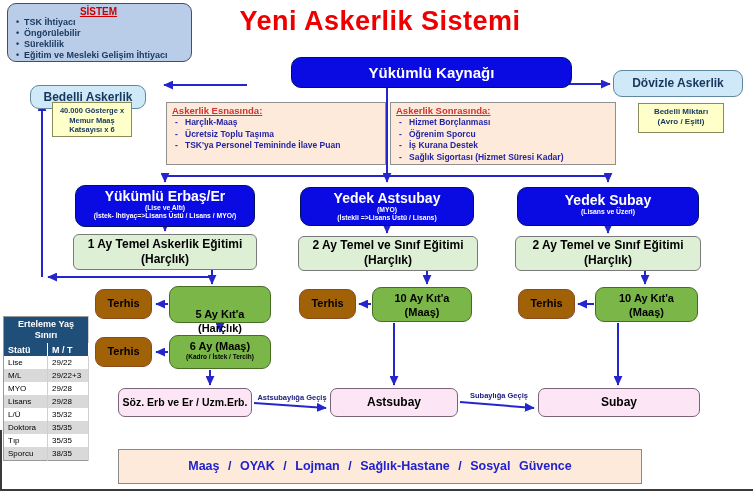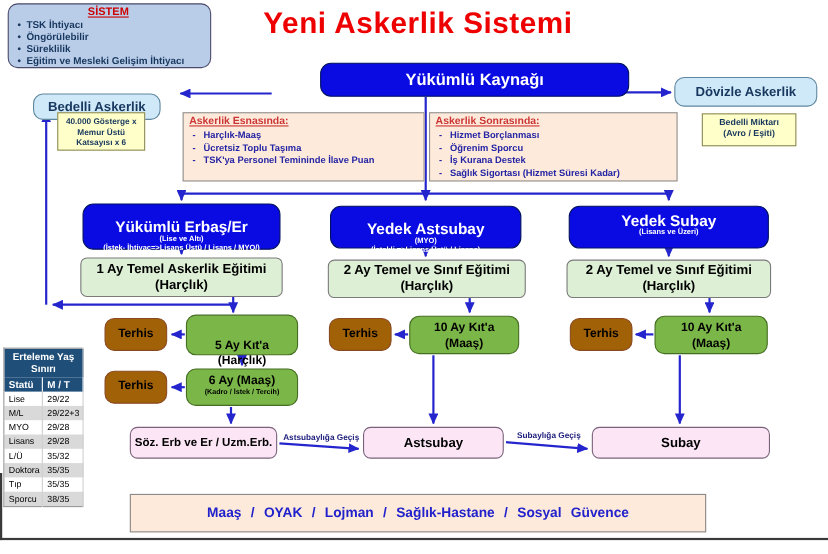--- a/index.html
+++ b/index.html
@@ -18,37 +18,37 @@
   .bluebox{background:#0a0ae2;color:#ffffff;border:1.5px solid #00125e;border-radius:10px;text-align:center;}
   .lblue{background:#cfe9f8;border:1px solid #5f87a0;border-radius:9px;color:#17375e;font-weight:bold;
          text-align:center;font-size:12px;}
   .yellow{background:#ffffc9;border:1px solid #8a8a5a;color:#17375e;font-weight:bold;text-align:center;
           font-size:7.5px;line-height:9.5px;padding-top:3px;}
   .cream{background:#fdeada;border:1px solid #909090;padding:2px 5px;}
   .cream-title{color:#cc3333;font-weight:bold;font-size:9.5px;text-decoration:underline;line-height:12px;}
   .cream-item{color:#2525a5;font-weight:bold;font-size:8.5px;line-height:11.5px;padding-left:13px;position:relative;}
   .cream-item::before{content:"-";position:absolute;left:3px;}
 
-  .branch-title{font-size:14px;font-weight:bold;line-height:16px;padding-top:12px;}
+  .branch-title{font-size:14px;font-weight:bold;line-height:16px;padding-top:2px;}
   .branch-sub{font-size:6.8px;font-weight:bold;line-height:8px;}
 
   .lgreen{background:#ddf0d5;border:1px solid #7a7a7a;border-radius:6px;text-align:center;font-weight:bold;
           color:#000;font-size:12px;line-height:15px;padding-top:2px;}
   .dgreen{background:#7ab648;border:1.5px solid #456e22;border-radius:9px;text-align:center;font-weight:bold;
           color:#000;}
   .orange{background:#a16207;border:1.5px solid #8a4a20;border-radius:9px;text-align:center;font-weight:bold;
           color:#000;font-size:11px;line-height:27px;}
   .pink{background:#fce6f5;border:1.5px solid #7a627a;border-radius:7px;text-align:center;font-weight:bold;
         color:#000;font-size:10.5px;line-height:26px;}
   .trans-label{font-size:7.5px;font-weight:bold;color:#1a1a7a;text-align:center;}
 
   .benefits{background:#fdeada;border:1px solid #8a8a8a;text-align:center;color:#2222cc;font-weight:bold;
             font-size:12.5px;line-height:33px;word-spacing:5px;}
 
-  table.ert{border-collapse:collapse;width:73px;background:#fff;border:1px solid #9a9a9a;}
+  table.ert{border-collapse:collapse;width:86px;background:#fff;border:1px solid #9a9a9a;}
   table.ert td{font-size:8px;color:#000;padding:1px 2px 1px 4px;height:11px;border-right:1px solid #cfcfcf;}
   table.ert .hd td{background:#1f4e79;color:#fff;font-weight:bold;font-size:9px;text-align:left;
                    border-right:1px solid #fff;}
   table.ert .ttl td{background:#1f4e79;color:#fff;font-weight:bold;font-size:9px;text-align:center;
                     line-height:11px;padding:2px;}
   table.ert tr.even td{background:#d9d9d9;}
   .colM{width:34px;}
 
   .frame{background:#3a3a3a;}
   svg{position:absolute;left:0;top:0;pointer-events:none;}
@@ -103,21 +103,21 @@
 
   <div class="abs ctr title" style="left:225px;top:6px;width:310px;">Yeni Askerlik Sistemi</div>
 
   <div class="abs bluebox" style="left:247px;top:57px;width:281px;height:31px;font-size:15px;font-weight:bold;line-height:29px;margin-left:44px;">Yükümlü Kaynağı</div>
 
   <div class="abs lblue" style="left:30px;top:85px;width:116px;height:24px;line-height:22px;">Bedelli Askerlik</div>
   <div class="abs lblue" style="left:613px;top:70px;width:130px;height:27px;line-height:25px;">Dövizle Askerlik</div>
 
   <div class="abs yellow" style="left:52px;top:102px;width:80px;height:35px;">
     <div>40.000 Gösterge x</div>
-    <div>Memur Üstü</div>
+    <div>Memur Maaş</div>
     <div>Katsayısı x 6</div>
   </div>
   <div class="abs yellow" style="left:638px;top:103px;width:86px;height:30px;font-size:8px;">
     <div>Bedelli Miktarı</div>
     <div>(Avro / Eşiti)</div>
   </div>
 
   <div class="abs cream" style="left:166px;top:102px;width:220px;height:63px;">
     <div class="cream-title">Askerlik Esnasında:</div>
     <div class="cream-item">Harçlık-Maaş</div>

